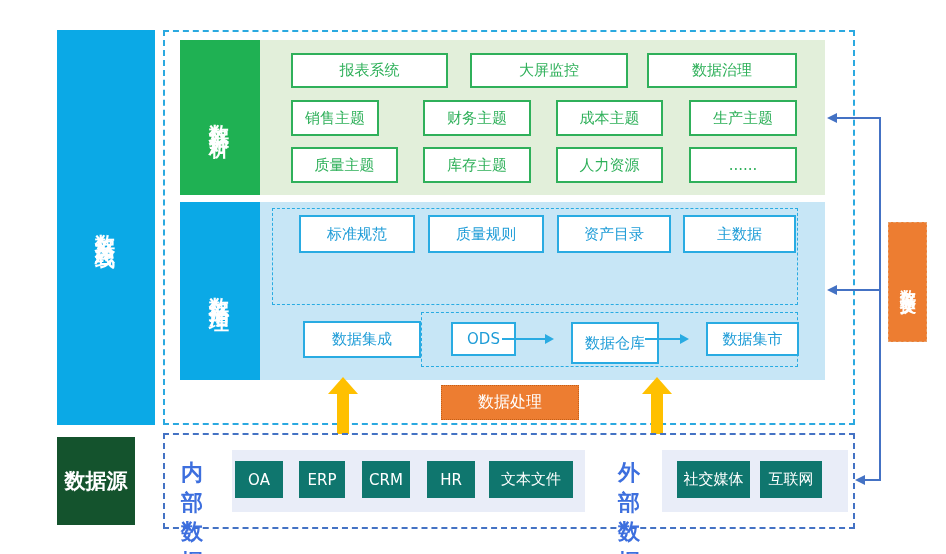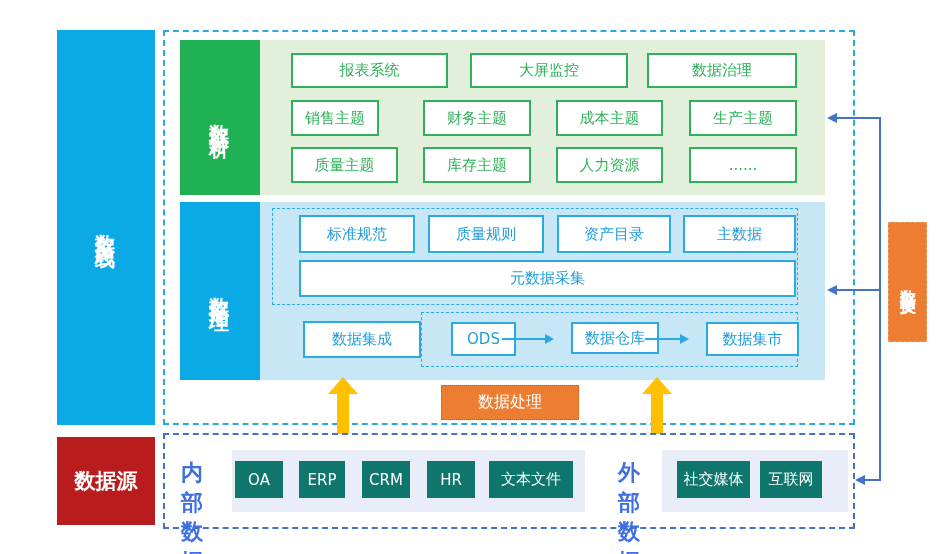--- a/index.html
+++ b/index.html
@@ -70,44 +70,43 @@
   <div class="abs" style="left:260px;top:202px;width:565px;height:178px;background:#C7E6F6;"></div>
   <div class="abs flex vbar" style="left:180px;top:202px;width:80px;height:178px;background:#0BA9E6;">
     <span class="vtext">数据治理</span>
   </div>
 
   <div class="abs" style="left:272px;top:208px;width:526px;height:97px;border:1px dashed #29ABE2;"></div>
   <div class="bbox" style="left:283px;top:215px;width:116px;height:38px;">标准规范</div>
   <div class="bbox" style="left:412px;top:215px;width:116px;height:38px;">质量规则</div>
   <div class="bbox" style="left:541px;top:215px;width:114px;height:38px;">资产目录</div>
   <div class="bbox" style="left:667px;top:215px;width:113px;height:38px;">主数据</div>
-  <div class="bbox" style="left:283px;top:260px;width:497px;height:37px;">元数据采集</div>
 
   <div class="bbox" style="left:287px;top:321px;width:118px;height:37px;">数据集成</div>
   <div class="abs" style="left:421px;top:312px;width:377px;height:55px;border:1px dashed #29ABE2;"></div>
   <div class="bbox" style="left:435px;top:322px;width:65px;height:34px;">ODS</div>
-  <div class="bbox" style="left:555px;top:322px;width:88px;height:32px;">数据仓库</div>
+  <div class="bbox" style="left:555px;top:322px;width:88px;height:42px;">数据仓库</div>
   <div class="bbox" style="left:690px;top:322px;width:93px;height:34px;">数据集市</div>
 
   <div class="cyan-line" style="left:502px;top:338px;width:44px;"></div>
   <div class="cyan-tri" style="left:545px;top:334px;"></div>
   <div class="cyan-line" style="left:645px;top:338px;width:36px;"></div>
   <div class="cyan-tri" style="left:680px;top:334px;"></div>
 
   <div class="abs flex" style="left:441px;top:385px;width:138px;height:35px;background:#ED7D31;border:1px dotted #C55F16;color:#fff;font-size:16px;">
     <span>数据处理</span>
   </div>
 
   <div class="yarrow-head" style="left:328px;top:377px;"></div>
   <div class="yarrow-shaft" style="left:337px;top:393px;height:41px;"></div>
   <div class="yarrow-head" style="left:642px;top:377px;"></div>
   <div class="yarrow-shaft" style="left:651px;top:393px;height:41px;"></div>
 
   <div class="abs dashed-royal" style="left:163px;top:433px;width:692px;height:96px;"></div>
-  <div class="abs flex" style="left:57px;top:437px;width:98px;height:88px;background:#b91c1c;">
+  <div class="abs flex" style="left:57px;top:437px;width:78px;height:88px;background:#14532d;">
     <span style="color:#fff;font-weight:bold;font-size:21px;">数据源</span>
   </div>
 
   <div class="abs src-label" style="left:172px;top:458px;width:40px;">内部数据</div>
   <div class="abs" style="left:232px;top:450px;width:353px;height:62px;background:#E9EDF8;"></div>
   <div class="sbox" style="left:235px;top:461px;width:48px;height:37px;">OA</div>
   <div class="sbox" style="left:299px;top:461px;width:46px;height:37px;">ERP</div>
   <div class="sbox" style="left:362px;top:461px;width:48px;height:37px;">CRM</div>
   <div class="sbox" style="left:427px;top:461px;width:48px;height:37px;">HR</div>
   <div class="sbox" style="left:489px;top:461px;width:84px;height:37px;">文本文件</div>

